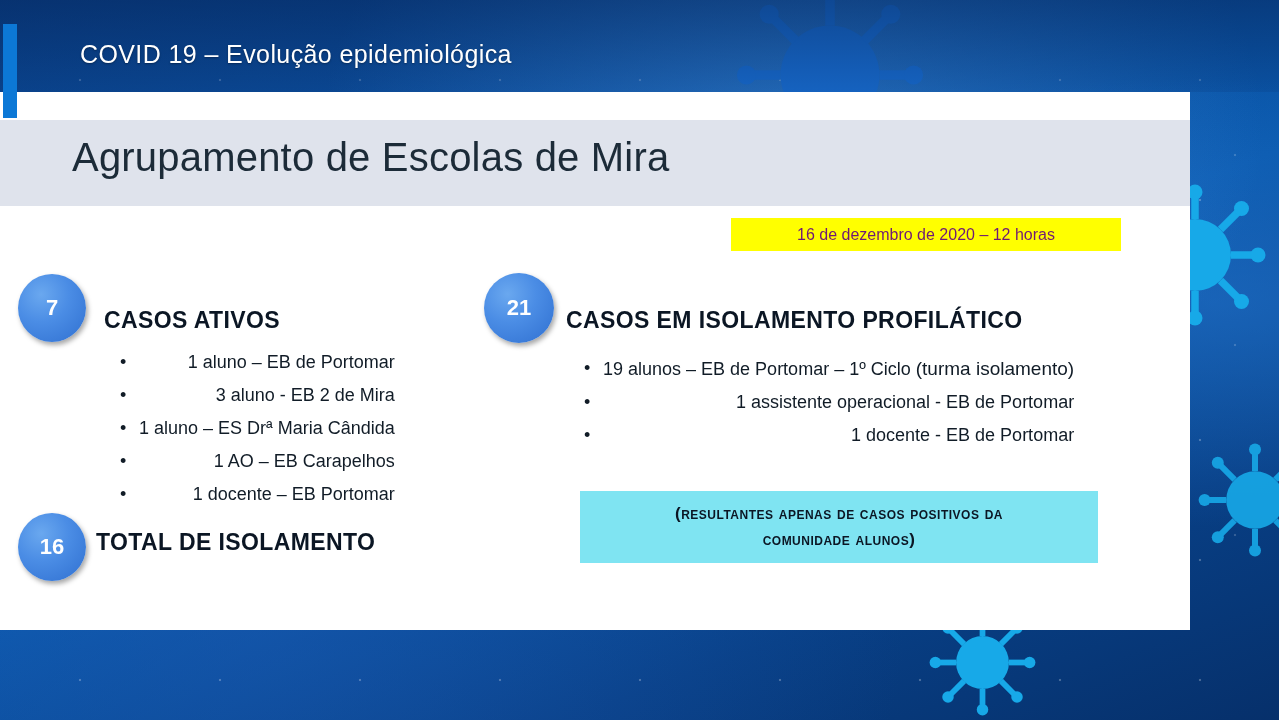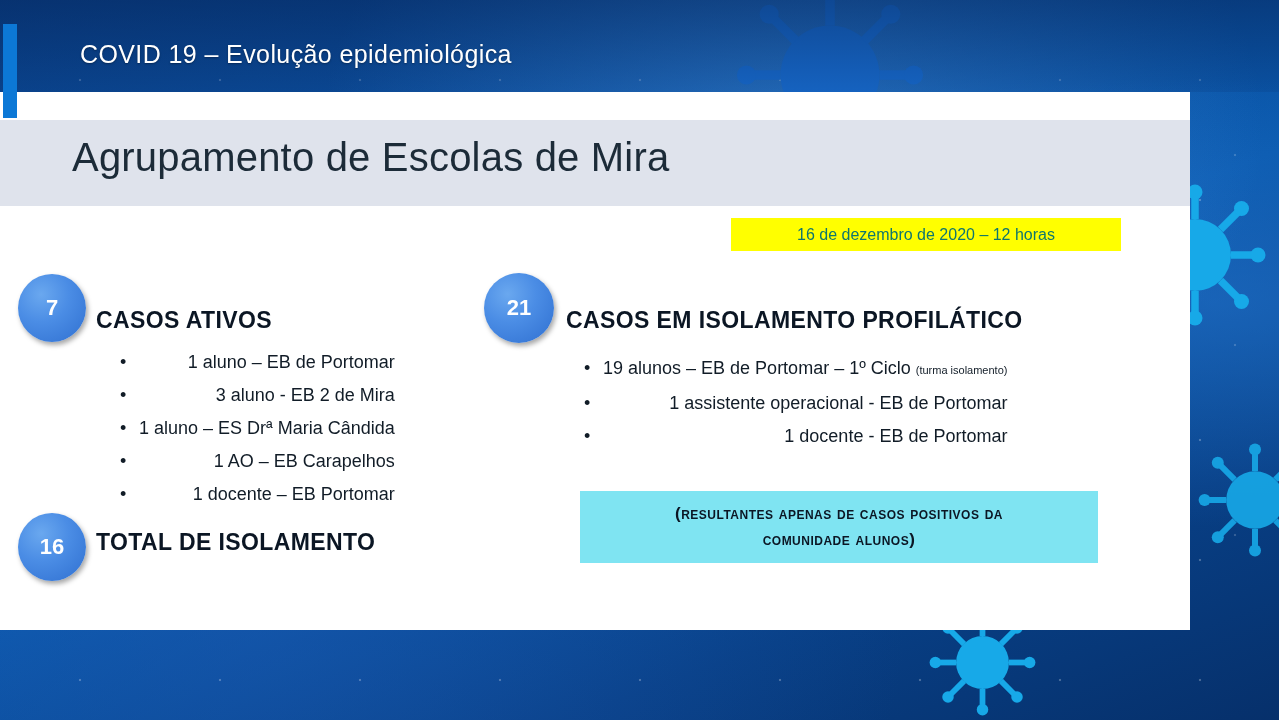--- a/index.html
+++ b/index.html
@@ -66,21 +66,21 @@
     color: #1c2b38;
     font-weight: 400;
     letter-spacing: 0.2px;
     white-space: nowrap;
   }
 
   .date-badge {
     position: absolute; left: 731px; top: 218px;
     width: 390px; height: 33px;
     background: #ffff00;
-    color: #0f766e;
+    color: #701a75;
     font-size: 16px;
     display: flex; align-items: center; justify-content: center;
     white-space: nowrap;
   }
 
   
   .circle {
     position: absolute;
     border-radius: 50%;
     background: radial-gradient(circle at 34% 30%, #6aa8ef 0%, #4b8de5 42%, #2f6fd0 100%);
@@ -95,21 +95,21 @@
 
   
   .section-head {
     position: absolute;
     font-size: 23px;
     font-weight: 700;
     color: #0b1624;
     letter-spacing: 0.4px;
     white-space: nowrap;
   }
-  #head-active { left: 96px;  top: 307px; }
+  #head-active { left: 104px;  top: 307px; }
   #head-recov  { left: 96px;  top: 529px; }
   #head-iso    { left: 566px; top: 307px; }
 
   
   ul.bullets {
     position: absolute;
     list-style: none;
   }
   ul.bullets li {
     position: relative;
@@ -121,21 +121,21 @@
     text-align: right;
   }
   ul.bullets li::before {
     content: "\2022";
     position: absolute; left: 4px; top: 0;
     font-size: 18px;
     color: #111c27;
   }
   #list-active { left: 116px; top: 346px; }
   #list-iso    { left: 580px; top: 352px; }
-  .sub-note { font-size: 11px; }
+  .sub-note { font-size: 19px; }
 
   
   .note-box {
     position: absolute; left: 580px; top: 460px;
     width: 518px; height: 72px;
     background: #7fe4f2;
     display: flex; align-items: center; justify-content: center;
     text-align: center;
     padding: 0 16px;
     margin-top: 31px;

